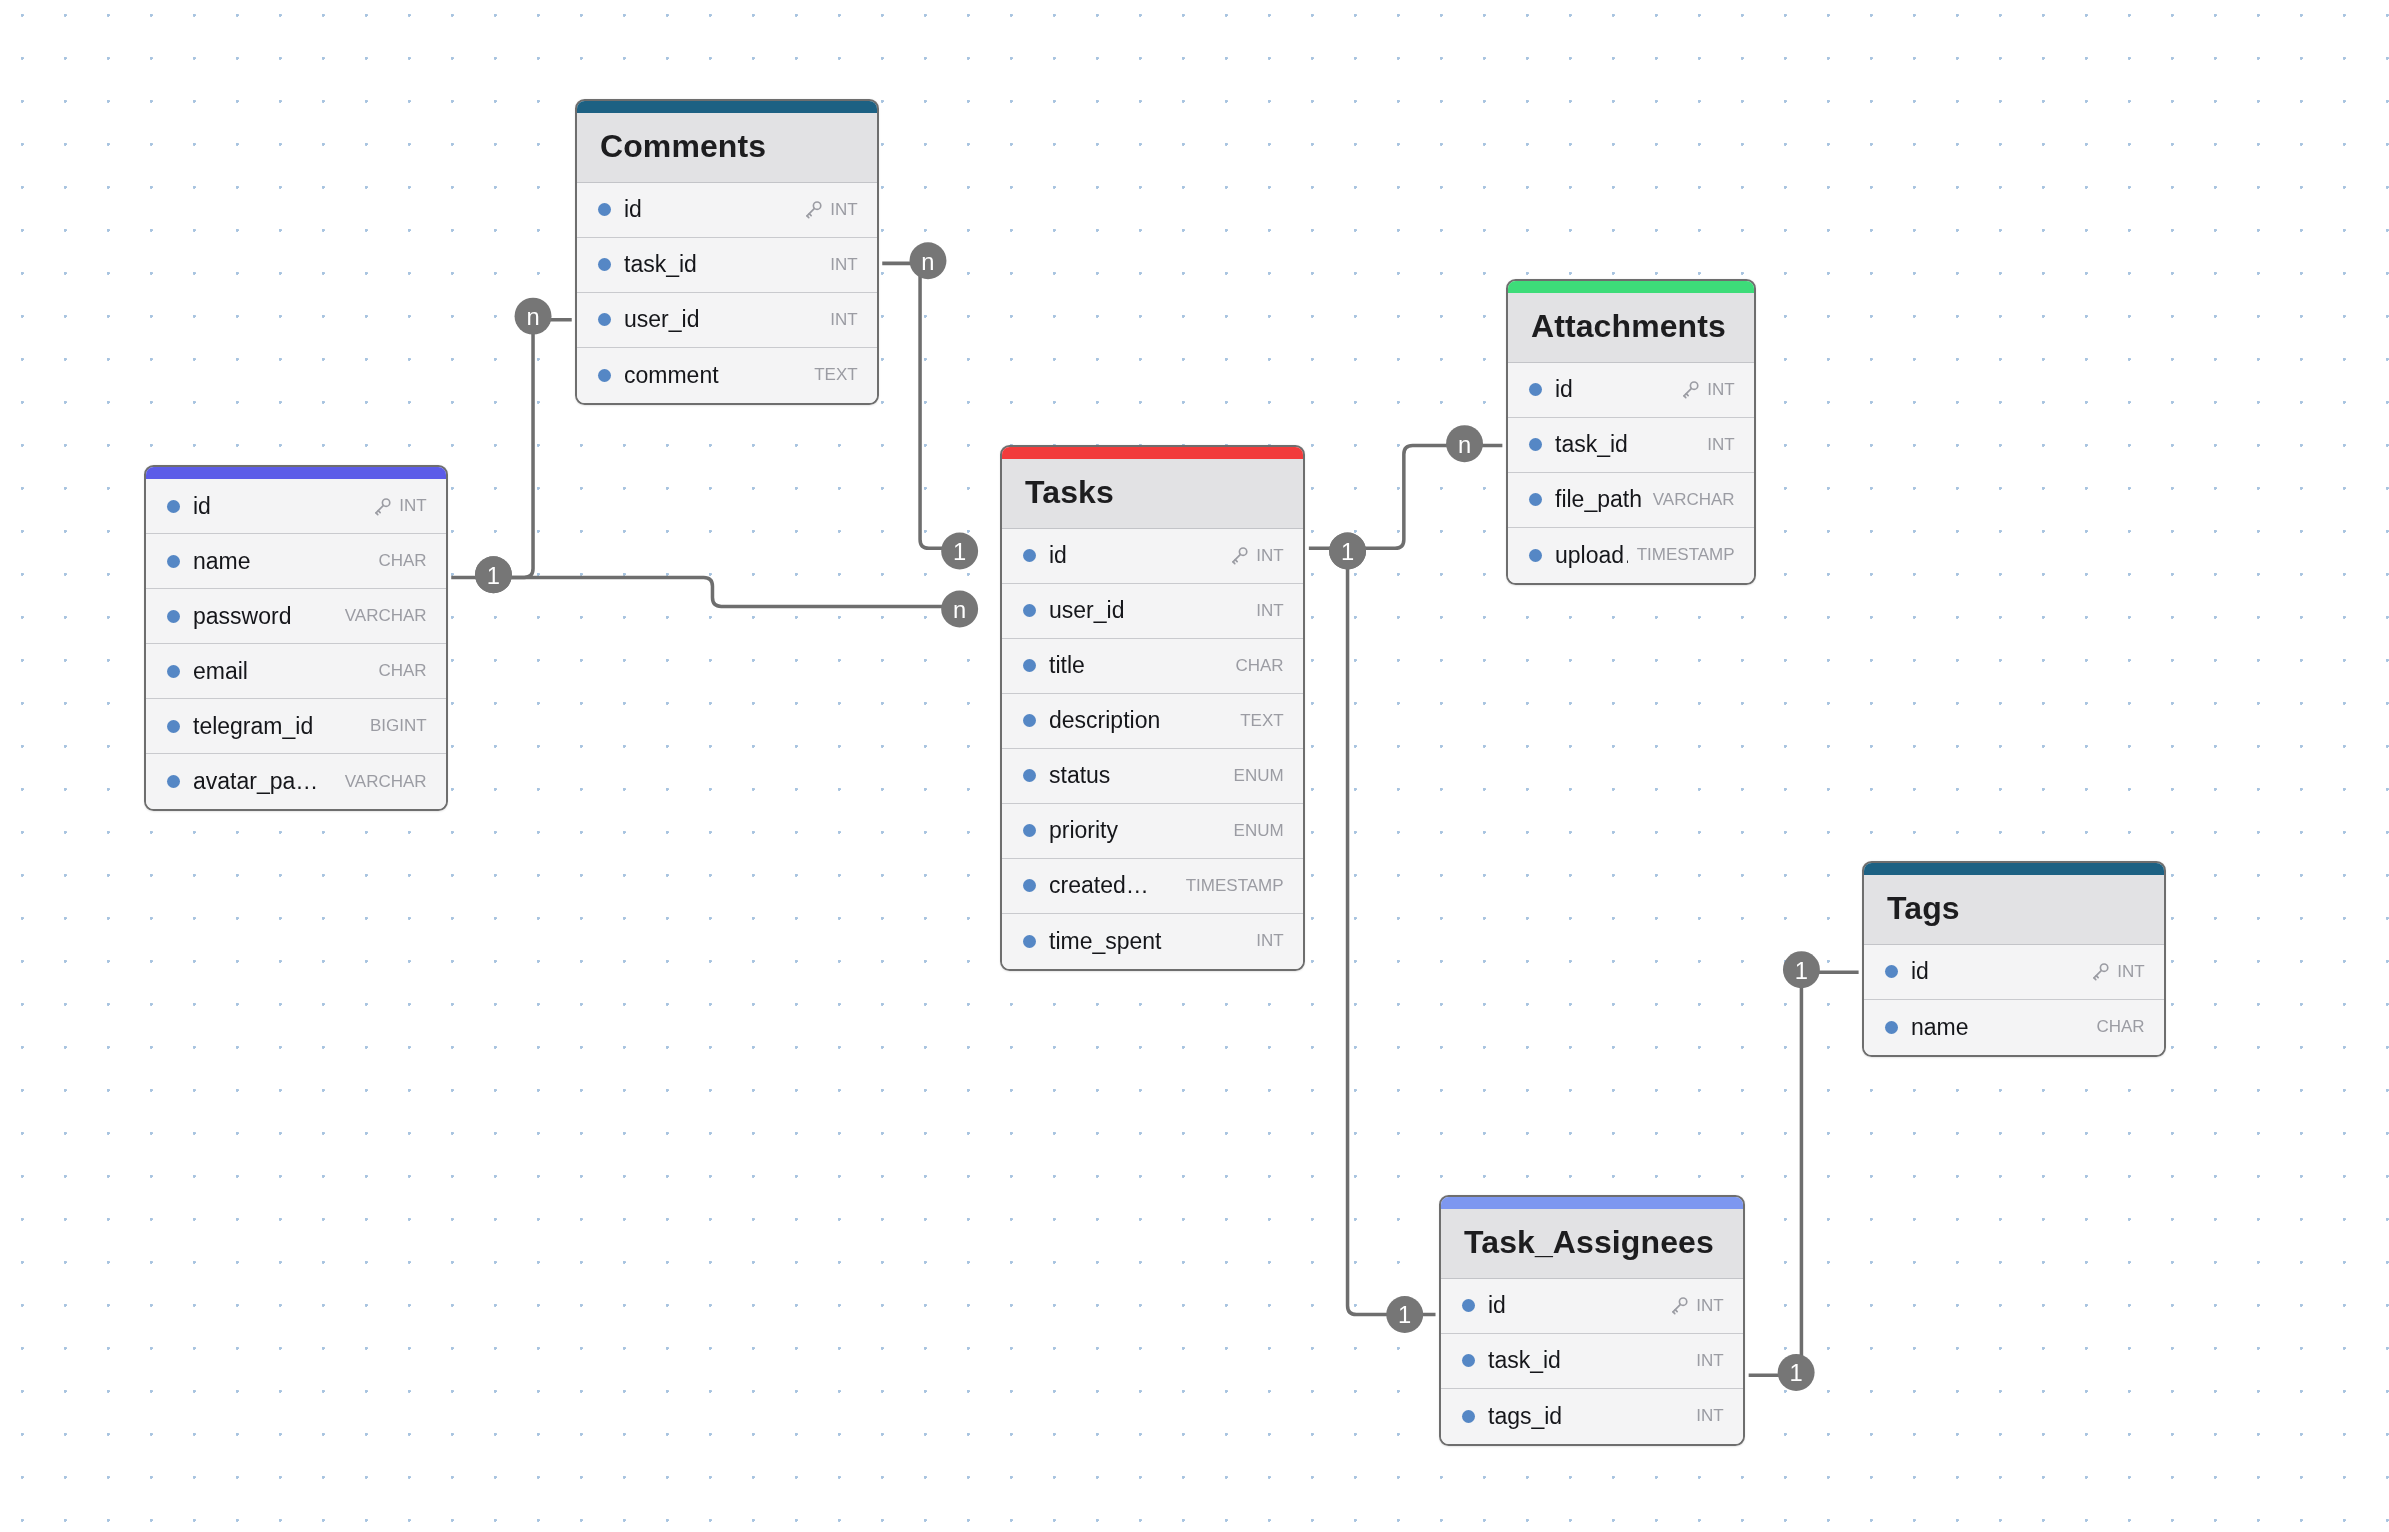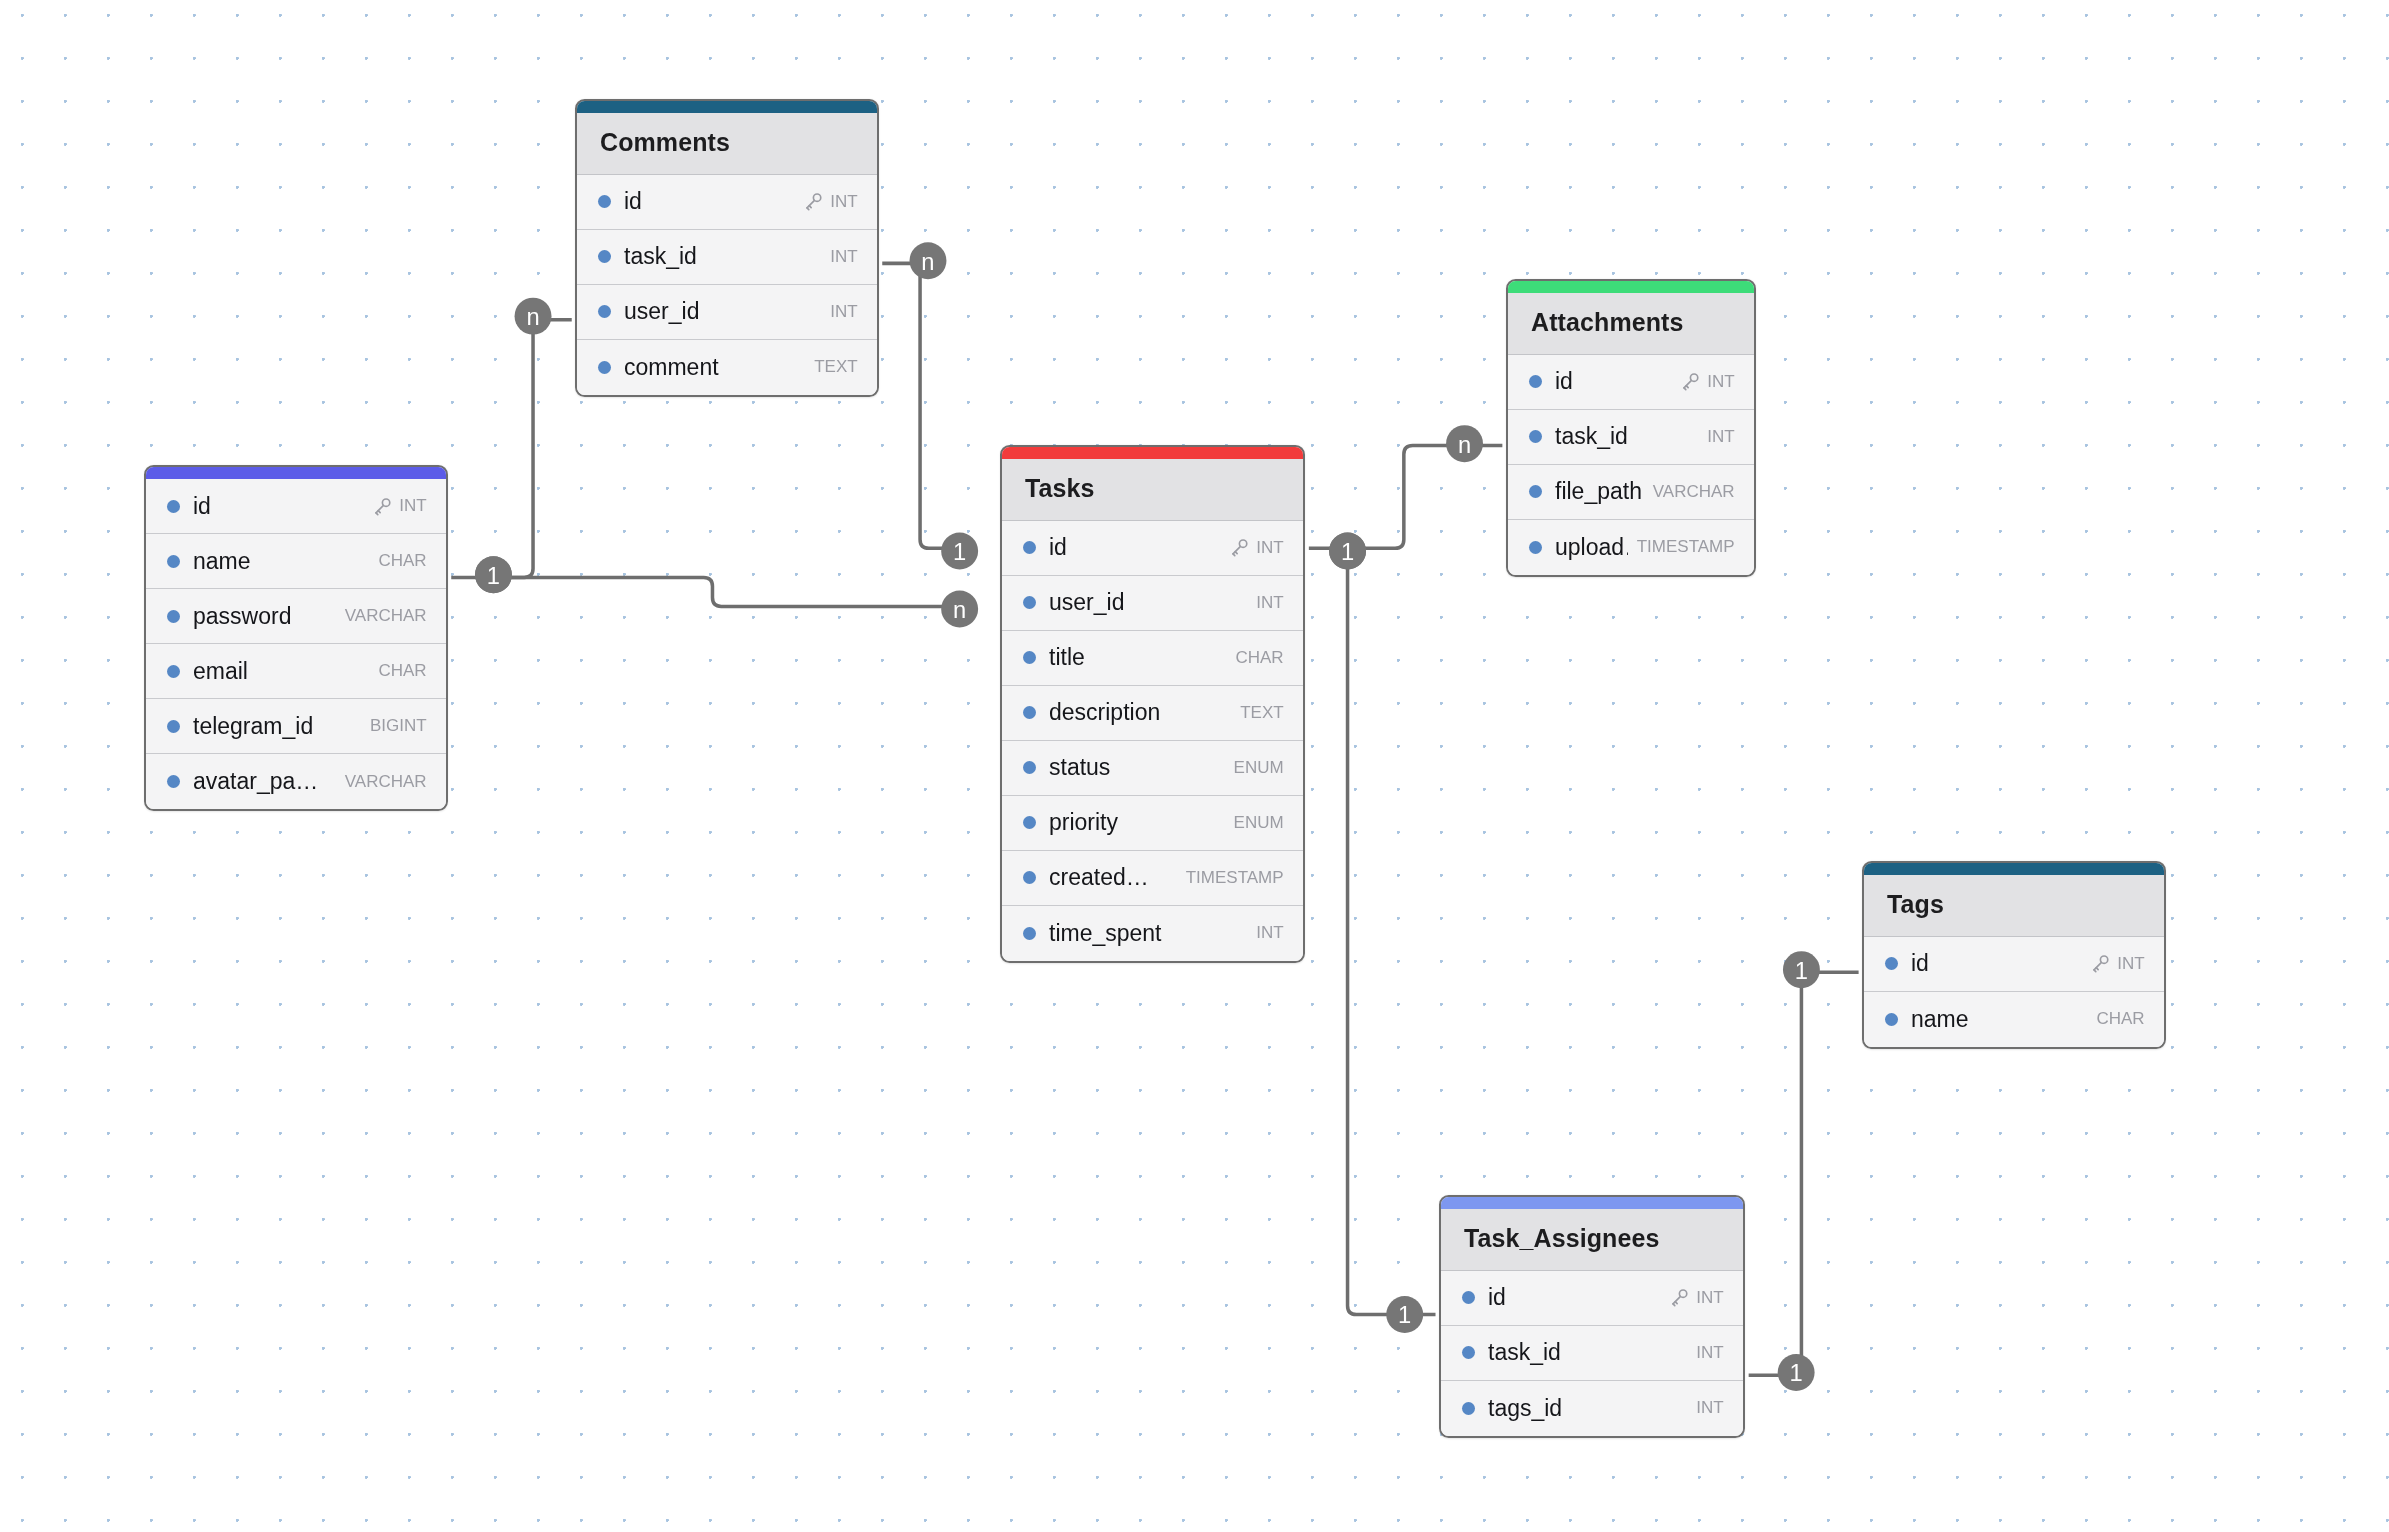--- a/index.html
+++ b/index.html
@@ -47,21 +47,21 @@
     position: absolute;
     border: 2.6px solid #6e6e6e;
     border-radius: 9.7px;
     background: #f4f4f4;
     overflow: hidden;
     box-shadow: 0 0.9px 1.8px rgba(0,0,0,0.10);
   }
   .tbl-accent { height: 12.3px; width: 100%; }
   .tbl-title {
     background: #e2e2e4;
-    font-size: 25px;
+    font-size: 32px;
     font-weight: bold;
     color: #1d1d1f;
     padding: 15px 23px 16.7px 23px;
     letter-spacing: 0.1px;
     border-bottom: 0.9px solid #c3c4c8;
   }
   .fld {
     display: flex;
     align-items: center;
     height: 55px;

